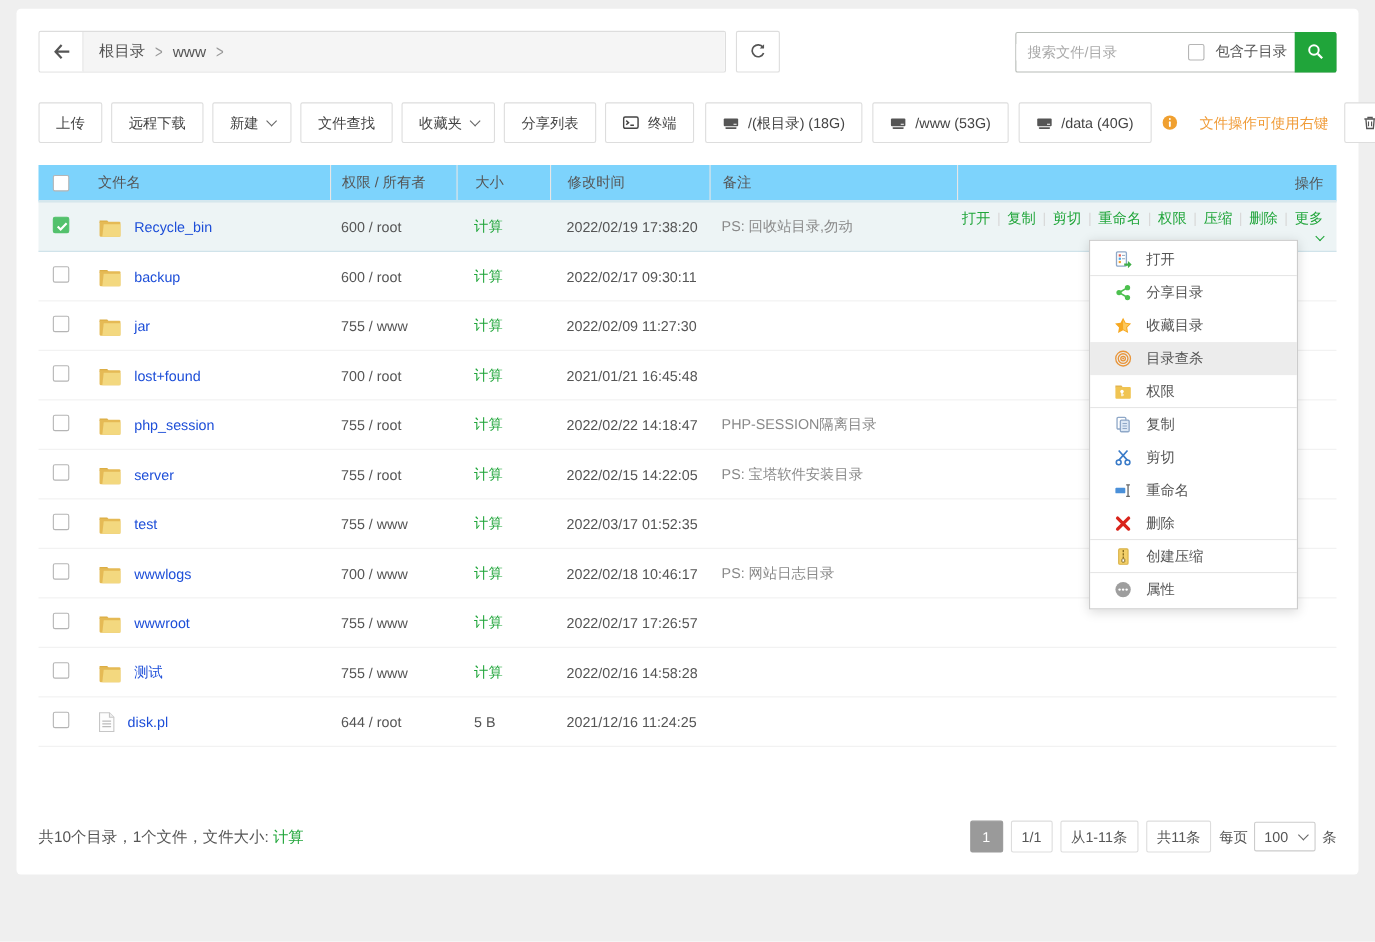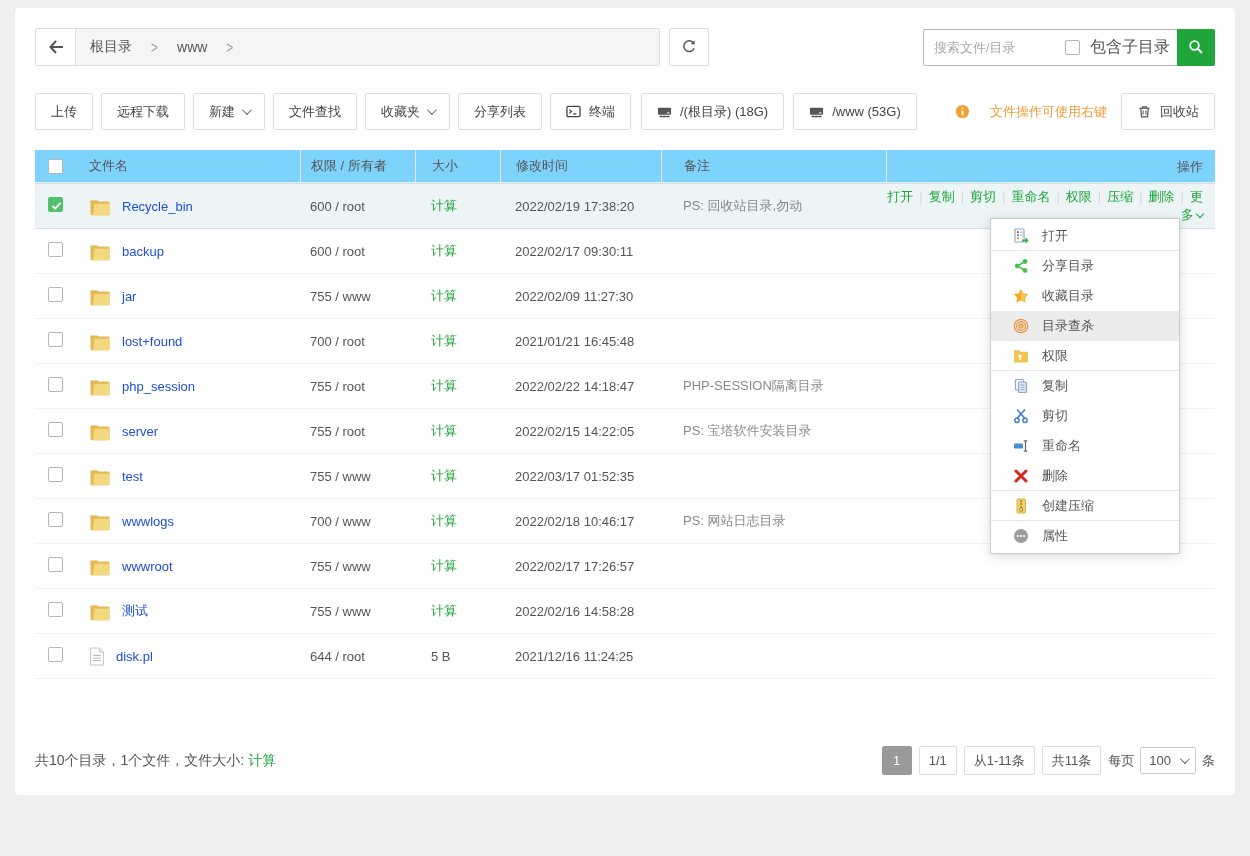--- a/index.html
+++ b/index.html
@@ -11,28 +11,28 @@
     color:#555;
   }
   .panel {
     position:absolute; left:15px; top:8px; width:1220px; height:787px;
     background:#fff; border-radius:4px; padding:20px;
   }
   
   .topbar { display:flex; justify-content:space-between; align-items:center; }
   .nav-group { display:flex; border:1px solid #ddd; border-radius:2px; height:38px; width:625px; overflow:hidden; }
   .back-btn { width:40px; display:flex; align-items:center; justify-content:center; background:#fff; border-right:1px solid #ddd; cursor:pointer; }
-  .crumbs { flex:1; background:#f5f5f5; display:flex; align-items:center; padding-left:14px; gap:19px; font-size:14px; color:#555; }
+  .crumbs { flex:1; background:#f5f5f5; display:flex; align-items:center; padding-left:14px; gap:9px; font-size:14px; color:#555; }
   .crumb { cursor:pointer; }
   .crumb-sep { color:#9a9a9a; font-size:12px; transform:scaleY(1.4); display:inline-block; }
   .refresh-btn { width:40px; height:38px; margin-left:9px; border:1px solid #ddd; border-radius:2px; background:#fff; display:flex; align-items:center; justify-content:center; cursor:pointer; }
   .search-group { display:flex; align-items:center; border:1px solid #b7bcb7; border-radius:2px; height:37px; width:292px; background:#fff; }
   .search-input { border:0; outline:0; flex:1; min-width:0; padding:0 10px; font-size:13px; color:#555; font-family:inherit; }
   .search-input::placeholder { color:#a9a9a9; }
-  .sub-check { display:flex; align-items:center; gap:10px; font-size:16px; color:#555; padding-right:8px; white-space:nowrap; }
+  .sub-check { display:flex; align-items:center; gap:10px; font-size:13px; color:#555; padding-right:8px; white-space:nowrap; }
   .cbox { width:15px; height:15px; border:1px solid #b5b5b5; border-radius:2px; background:#fff; display:inline-block; }
   .search-btn { width:38px; height:37px; margin:-1px; background:#20a53a; border:0; display:flex; align-items:center; justify-content:center; cursor:pointer; border-radius:0 2px 2px 0; }
   
   .toolbar { display:flex; align-items:center; margin-top:27px; }
   .btn {
     height:37px; border:1px solid #ddd; border-radius:2px; background:#fff;
     display:inline-flex; align-items:center; gap:7px; padding:0 15px;
     font-size:13px; color:#444; margin-right:8px; cursor:pointer; white-space:nowrap;
   }
   .chev { width:7px; height:7px; border-right:1px solid #666; border-bottom:1px solid #666; transform:rotate(45deg) translateY(-2px); display:inline-block; }
@@ -42,21 +42,21 @@
   
   .table { margin-top:20px; }
   .thead { display:flex; align-items:center; height:33px; background:#7dd3fc; border-bottom:1px solid #ececec; font-size:13px; color:#555; }
   .thead .hcell { height:100%; display:flex; align-items:center; }
   .thead .hcell.bl { border-left:1px solid #e6e6e6; }
   .col-check { width:40px; padding-left:13px; flex:none; }
   .col-name  { width:225px; padding-left:14px; flex:none; display:flex; align-items:center; gap:11px; }
   .col-perm  { width:115px; padding-left:10px; flex:none; }
   .col-size  { width:85px;  padding-left:16px; flex:none; }
   .col-time  { width:145px; padding-left:15px; flex:none; }
-  .col-note  { width:225px; padding-left:22px; flex:none;margin-left:16px; }
+  .col-note  { width:225px; padding-left:11px; flex:none; }
   .col-actions { flex:1; text-align:right; padding-right:12px; }
   .row { display:flex; align-items:center; height:45px; border-bottom:1px solid #f1f1f1; font-size:13px; color:#555; }
   .row.selected { background:#edf4f5; border-bottom:1px solid #cde2e9; border-top:1px solid #cde2e9; height:46px; }
   .fname { color:#1d4ed8; cursor:pointer; }
   .green-link { color:#20a53a; cursor:pointer; text-decoration:none; }
   .note-text { color:#8a8a8a; }
   .cbox.checked { background:#53c16c; border-color:#53c16c; position:relative; }
   .act-link { color:#20a53a; cursor:pointer; }
   .act-sep { color:#d8d8d8; margin:0 6px; }
   .more-chev { width:6px; height:6px; border-right:1px solid #20a53a; border-bottom:1px solid #20a53a; transform:rotate(45deg); display:inline-block; margin-left:3px; position:relative; top:-2px; }
@@ -172,20 +172,30 @@
     <button class="btn disk-btn">
       <span class="icon16">
         <svg viewBox="0 0 16 16" width="15" height="15">
             <rect x="1" y="4" width="14" height="7.5" rx="1" fill="#555"></rect>
             <path d="M10.5 9.5h3" stroke="#fff" stroke-width="1"></path>
             <rect x="2.5" y="12.5" width="11" height="1.6" rx=".8" fill="#555"></rect>
           </svg>
       </span>
       <span>/www (53G)</span>
     </button>
+    <button class="btn disk-btn">
+      <span class="icon16">
+        <svg viewBox="0 0 16 16" width="15" height="15">
+            <rect x="1" y="4" width="14" height="7.5" rx="1" fill="#555"></rect>
+            <path d="M10.5 9.5h3" stroke="#fff" stroke-width="1"></path>
+            <rect x="2.5" y="12.5" width="11" height="1.6" rx=".8" fill="#555"></rect>
+          </svg>
+      </span>
+      <span>/data (40G)</span>
+    </button>
 
     <div class="toolbar-right">
       <span class="hint">
         <span class="icon16">
           <svg viewBox="0 0 16 16" width="15" height="15">
               <circle cx="8" cy="8" r="7" fill="#f0a030"></circle>
               <rect x="7.1" y="3.6" width="1.8" height="1.8" rx=".9" fill="#fff"></rect>
               <rect x="7.1" y="6.6" width="1.8" height="5.6" rx=".9" fill="#fff"></rect>
             </svg>
         </span>

